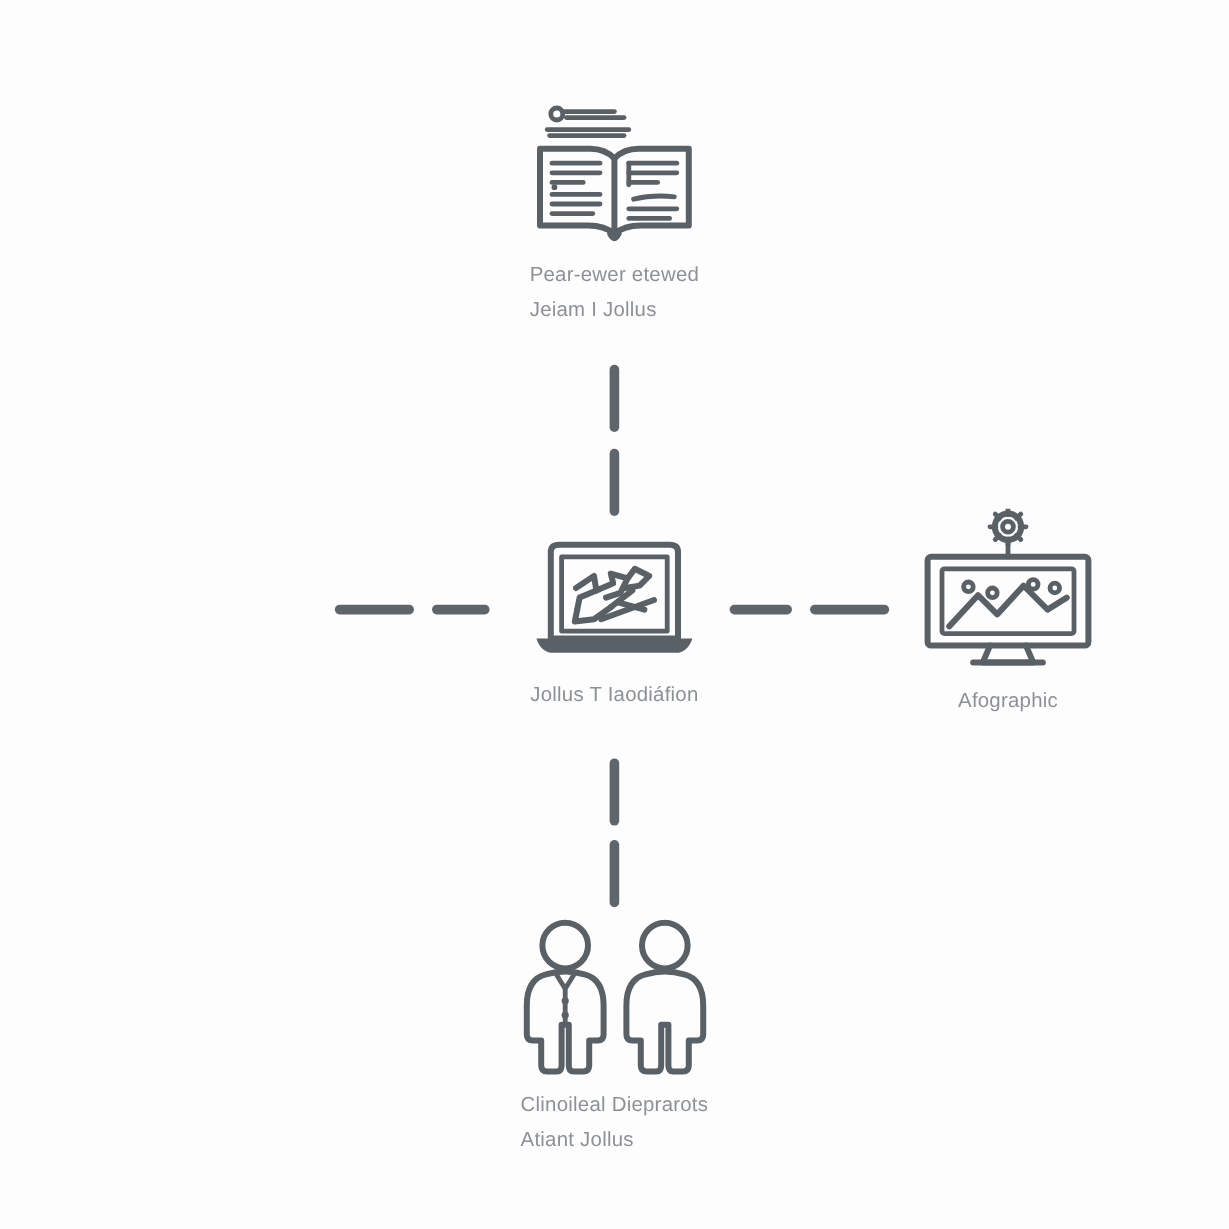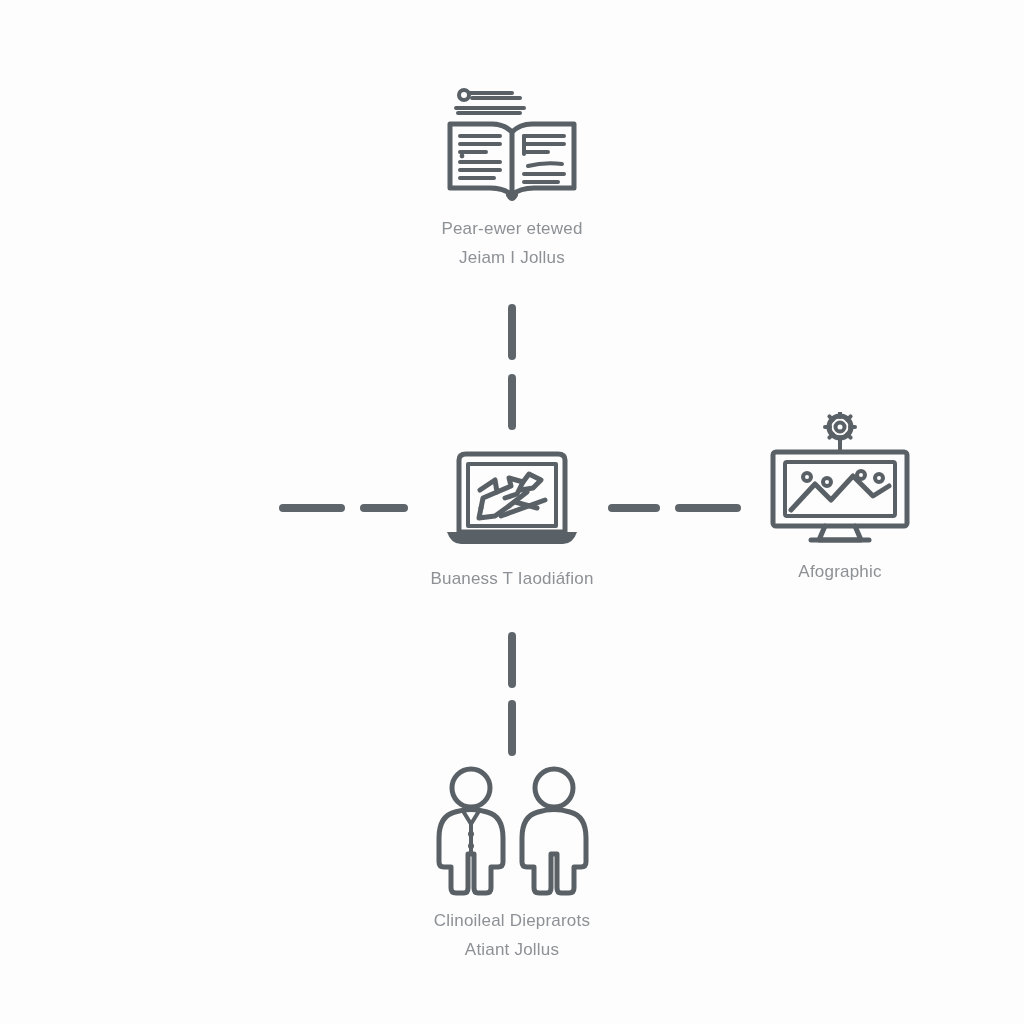--- a/index.html
+++ b/index.html
@@ -29,33 +29,32 @@
     align-items: center;
     justify-content: flex-start;
   }
   .node .icon-box {
     display: flex;
     align-items: center;
     justify-content: center;
   }
   .node .label {
     margin-top: 10px;
-    text-align: center;
     color: #8d9195;
     font-size: 17px;
     line-height: 29px;
     letter-spacing: 0.2px;
     white-space: pre-line;
     font-family: "Liberation Sans", sans-serif;
   }
 
   #node-journals   { left: 362px; top: 84px;  width: 300px; }
   #node-researcher { left: 17px;  top: 424px; width: 300px; }
   #node-platform   { left: 362px; top: 444px; width: 300px; }
-  #node-infographic{ left: 690px; top: 412px; width: 300px; }
+  #node-infographic{ left: 690px; top: 424px; width: 300px; }
   #node-patients   { left: 362px; top: 766px; width: 300px; }
 
   
   .connector {
     position: absolute;
   }
   .dash-h {
     position: absolute;
     height: 8px;
     border-radius: 4px;
@@ -160,21 +159,21 @@
 
         <path class="ln" d="M43 46 L58 36 L60 48 L46 54 L44 64"></path>
         <path class="ln" d="M44 64 L42 74 L58 72 L72 62"></path>
         <path class="ln" d="M60 48 L74 42 L72 34 L86 38 L80 50 L68 54"></path>
         <path class="ln" d="M86 38 L92 30 L104 36 L96 44 L84 46"></path>
         <path class="ln" d="M72 62 L90 48"></path>
         <path class="ln" d="M64 72 L108 56"></path>
         <path class="ln" d="M78 58 L100 64"></path>
       </svg>
     </div>
-    <div class="label">Buaness T Iaodiáfion</div>
+    <div class="label">Jollus T Iaodiáfion</div>
   </div>
 
   <div class="node" id="node-infographic">
     <div class="icon-box">
       <svg width="150" height="135" viewBox="0 0 150 135" aria-hidden="true">
 
         <path class="ln-thin" d="M75 26 V40"></path>
         <g>
           <circle class="ln" cx="75" cy="15" r="11"></circle>
           <circle class="ln-thin" cx="75" cy="15" r="4.5"></circle>

